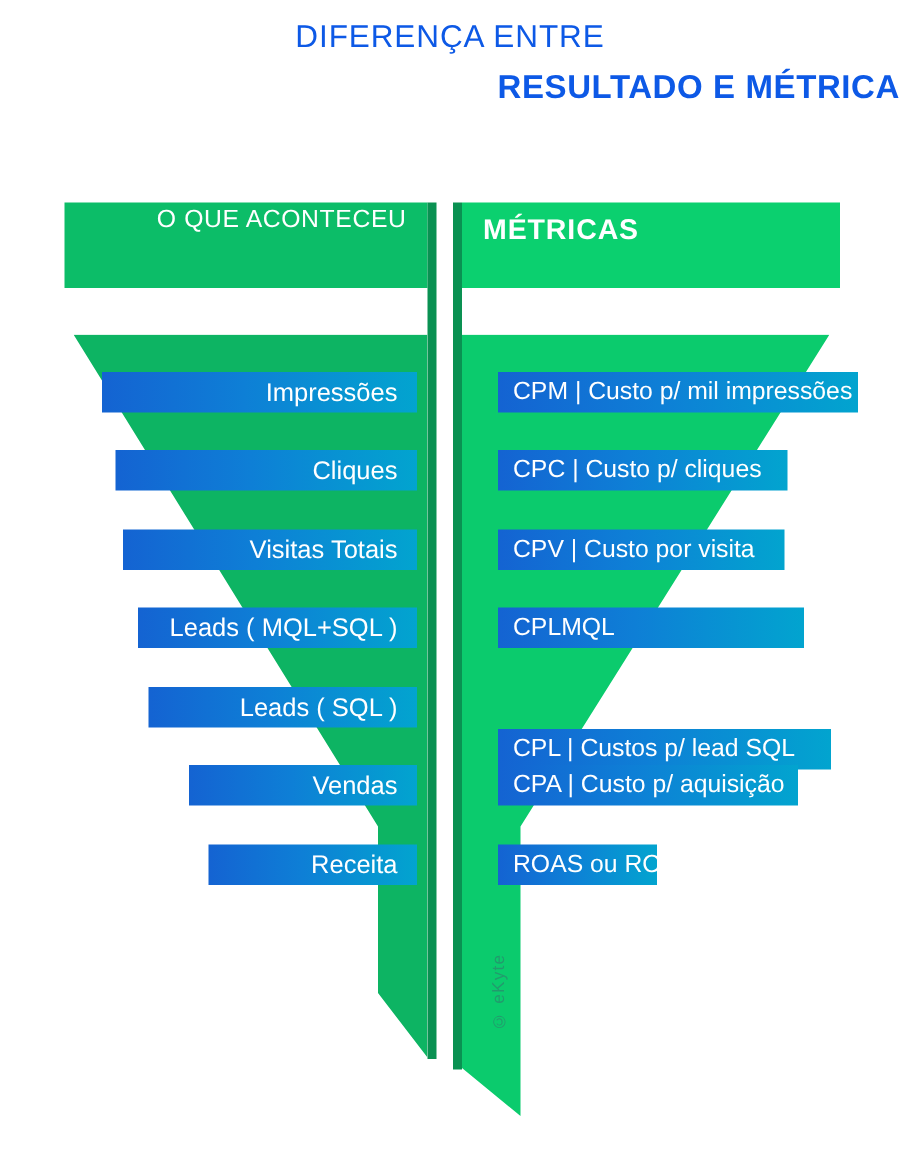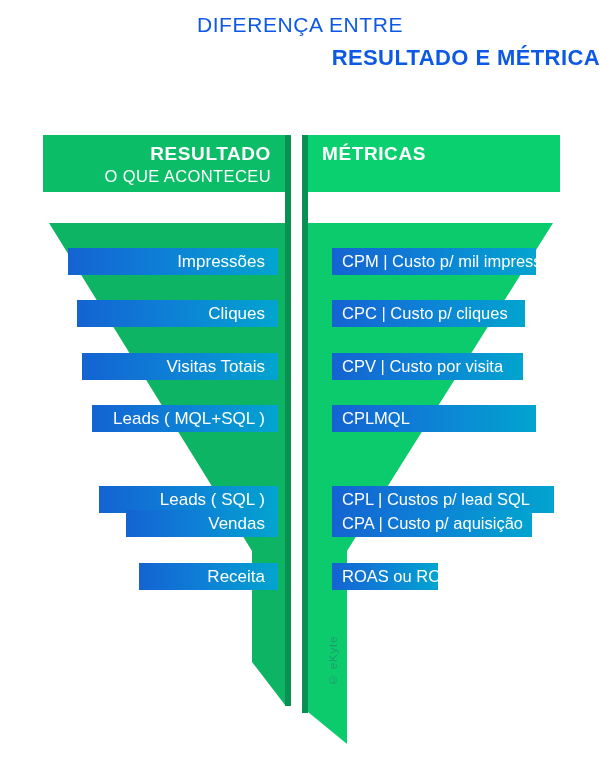--- a/index.html
+++ b/index.html
@@ -48,45 +48,44 @@
 </style>
 </head>
 <body>
 
 <div class="canvas">
 
   <div class="title-line1">DIFERENÇA ENTRE</div>
   <div class="title-line2">RESULTADO E MÉTRICA</div>
 
   <div class="hdr hdr-left">
-    <div class="hdr-main">RESULTADO</div>
     <div class="hdr-sub">O QUE ACONTECEU</div>
   </div>
 
   <div class="hdr hdr-right">
     <div class="hdr-main">MÉTRICAS</div>
   </div>
 
   <div class="funnel funnel-left"></div>
   <div class="funnel funnel-right"></div>
 
   <div class="pole pole-1"></div>
   <div class="pole pole-2"></div>
 
   <div id="left-bars">
       <div class="bar bar-left" style="left: 68px; top: 248px; width: 210px;">Impressões</div>
       <div class="bar bar-left" style="left: 77px; top: 300px; width: 201px;">Cliques</div>
       <div class="bar bar-left" style="left: 82px; top: 353px; width: 196px;">Visitas Totais</div>
       <div class="bar bar-left" style="left: 92px; top: 405px; width: 186px;">Leads ( MQL+SQL )</div>
-      <div class="bar bar-left" style="left: 99px; top: 458px; width: 179px; margin-top: 28px;">Leads ( SQL )</div>
+      <div class="bar bar-left" style="left: 99px; top: 458px; width: 179px;">Leads ( SQL )</div>
       <div class="bar bar-left" style="left: 126px; top: 510px; width: 152px;">Vendas</div>
       <div class="bar bar-left" style="left: 139px; top: 563px; width: 139px;">Receita</div>
     </div>
   <div id="right-bars">
-      <div class="bar bar-right" style="left: 332px; top: 248px; width: 204px;">CPM | Custo p/ mil impressões</div>
+      <div class="bar bar-right" style="left: 332px; top: 248px; width: 240px;">CPM | Custo p/ mil impressões</div>
       <div class="bar bar-right" style="left: 332px; top: 300px; width: 193px;">CPC | Custo p/ cliques</div>
       <div class="bar bar-right" style="left: 332px; top: 353px; width: 191px;">CPV |  Custo por visita</div>
       <div class="bar bar-right" style="left: 332px; top: 405px; width: 204px;">CPLMQL</div>
       <div class="bar bar-right" style="left: 332px; top: 458px; width: 222px; margin-top: 28px;">CPL | Custos p/ lead SQL</div>
       <div class="bar bar-right" style="left: 332px; top: 510px; width: 200px;">CPA | Custo p/ aquisição</div>
       <div class="bar bar-right" style="left: 332px; top: 563px; width: 106px;">ROAS ou ROI</div>
     </div>
 
   <div class="watermark">© eKyte</div>
 

